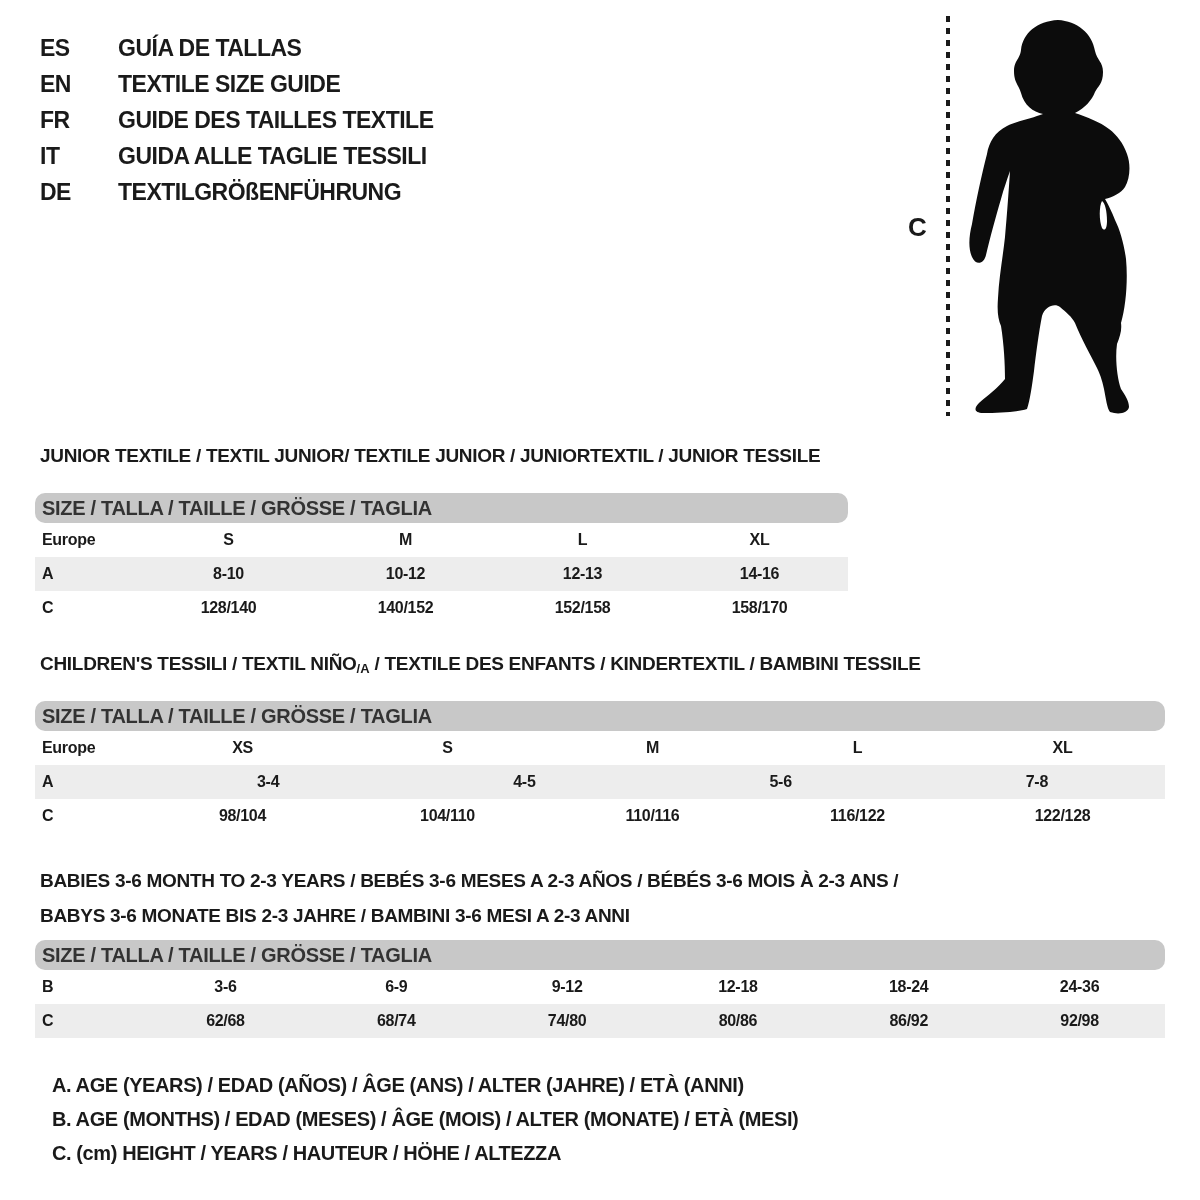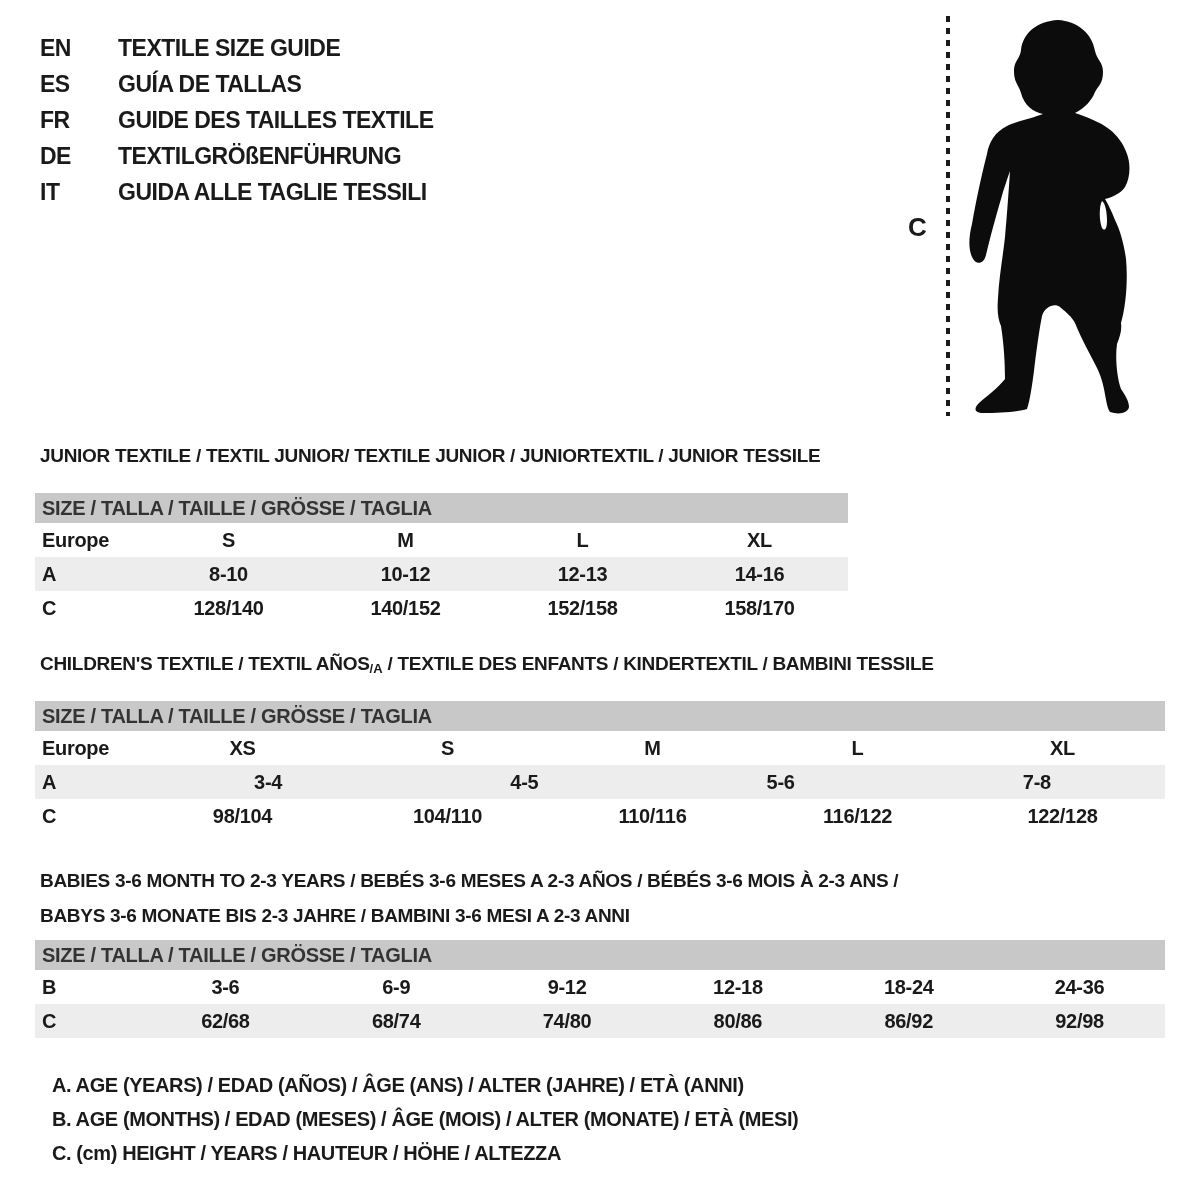--- a/index.html
+++ b/index.html
@@ -40,56 +40,56 @@
   .sec-title .sub{font-size:13px;position:relative;top:3px;letter-spacing:0;}
   .sec-title.two-line{line-height:35px;}
   #sec-junior{top:433px;width:813px;}
   #sec-children{top:641px;width:1130px;}
   #sec-babies{top:851px;width:1130px;}
   #sec-junior .size-bar,#sec-children .size-bar{margin-top:26px;}
   #sec-babies .size-bar{margin-top:7px;}
 
   .size-bar{
     height:30px;line-height:30px;background:var(--table-header-bg);
-    color:var(--table-header-text);font-size:20px;letter-spacing:-0.3px;padding-left:7px;
-  }
-  .trow{display:flex;height:34px;line-height:34px;font-size:20px;letter-spacing:-0.3px;}
+    color:var(--table-header-text);font-size:20px;letter-spacing:-0.3px;padding-left:7px;border-radius:10px;
+  }
+  .trow{display:flex;height:34px;line-height:34px;font-size:16px;letter-spacing:-0.3px;}
   .trow.alt{background:var(--table-alt-row-bg);}
   .tlabel{width:105px;padding-left:7px;text-align:left;}
   .tcell{flex:1;text-align:center;}
 
   
   .legend{position:absolute;left:40px;top:1068px;margin-left:12px;}
   .legend-line{font-size:20px;line-height:34px;letter-spacing:-0.4px;white-space:nowrap;}
 </style>
 </head>
 <body>
 
 <div class="page">
 
   <header class="langs">
     <div class="lang-row">
+      <span class="lang-code">ES</span>
+      <span class="lang-label">GUÍA DE TALLAS</span>
+    </div>
+    <div class="lang-row">
       <span class="lang-code">EN</span>
       <span class="lang-label">TEXTILE SIZE GUIDE</span>
     </div>
     <div class="lang-row">
-      <span class="lang-code">ES</span>
-      <span class="lang-label">GUÍA DE TALLAS</span>
-    </div>
-    <div class="lang-row">
       <span class="lang-code">FR</span>
       <span class="lang-label">GUIDE DES TAILLES TEXTILE</span>
     </div>
     <div class="lang-row">
+      <span class="lang-code">IT</span>
+      <span class="lang-label">GUIDA ALLE TAGLIE TESSILI</span>
+    </div>
+    <div class="lang-row">
       <span class="lang-code">DE</span>
       <span class="lang-label">TEXTILGRÖßENFÜHRUNG</span>
-    </div>
-    <div class="lang-row">
-      <span class="lang-code">IT</span>
-      <span class="lang-label">GUIDA ALLE TAGLIE TESSILI</span>
     </div>
   </header>
 
   <div class="figure">
     <div class="dash-line"></div>
     <div class="figure-c">C</div>
     <svg width="180" height="405" viewBox="0 0 180 405" aria-hidden="true">
       <path fill="currentColor" fill-rule="evenodd" d="
         M93,5
         C72,6 58,18 56,35
@@ -161,21 +161,21 @@
     <div class="trow">
       <span class="tlabel">C</span>
       <span class="tcell">128/140</span>
       <span class="tcell">140/152</span>
       <span class="tcell">152/158</span>
       <span class="tcell">158/170</span>
     </div>
   </section>
 
   <section class="section" id="sec-children">
-    <h2 class="sec-title"><span>CHILDREN'S TEXTILE / TEXTIL AÑOS</span><span class="sub">/A</span><span> / TEXTILE DES ENFANTS / KINDERTEXTIL / BAMBINI TESSILE</span></h2>
+    <h2 class="sec-title"><span>CHILDREN'S TESSILI / TEXTIL NIÑO</span><span class="sub">/A</span><span> / TEXTILE DES ENFANTS / KINDERTEXTIL / BAMBINI TESSILE</span></h2>
     <div class="size-bar">SIZE / TALLA / TAILLE / GRÖSSE / TAGLIA</div>
     <div class="trow">
       <span class="tlabel">Europe</span>
       <span class="tcell">XS</span>
       <span class="tcell">S</span>
       <span class="tcell">M</span>
       <span class="tcell">L</span>
       <span class="tcell">XL</span>
     </div>
     <div class="trow alt">

